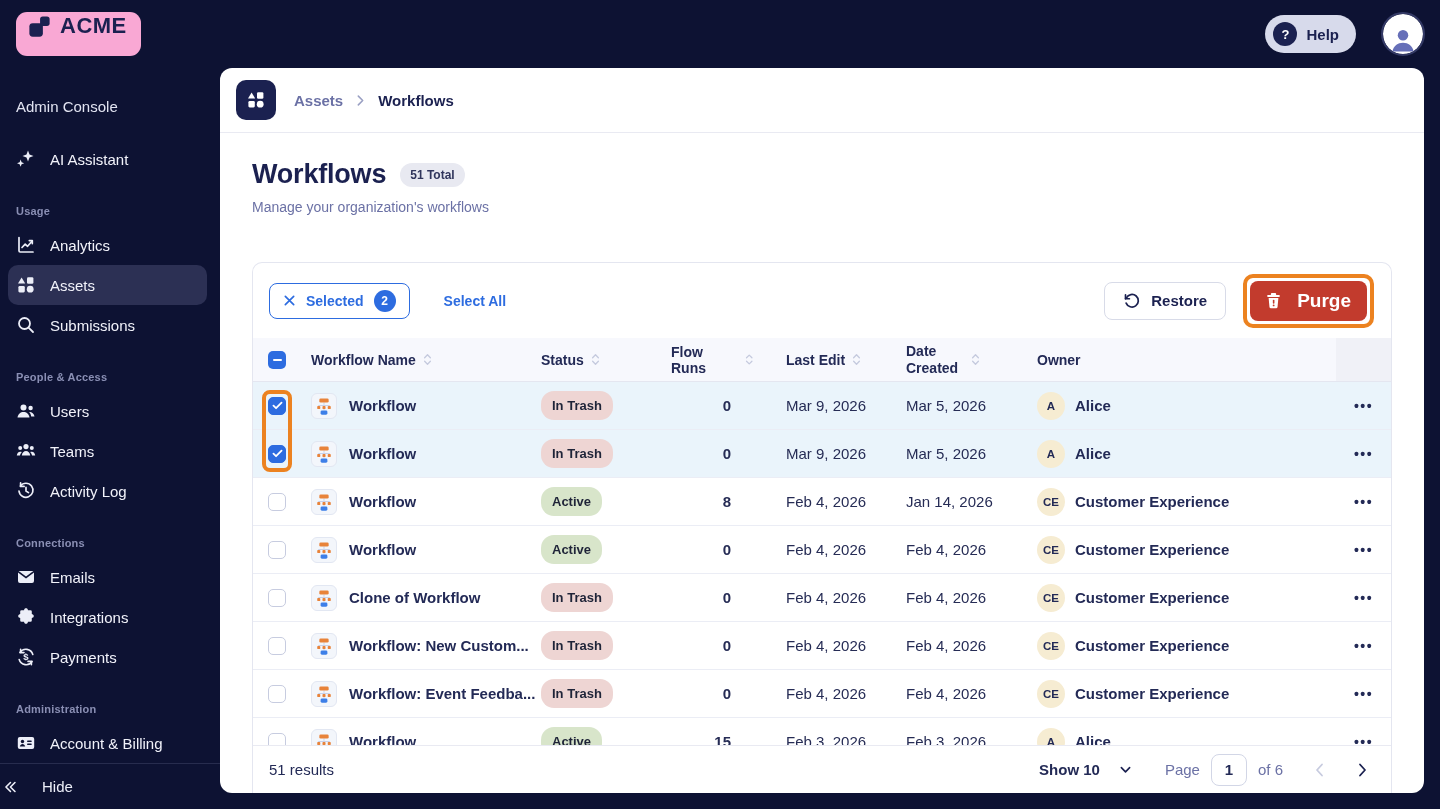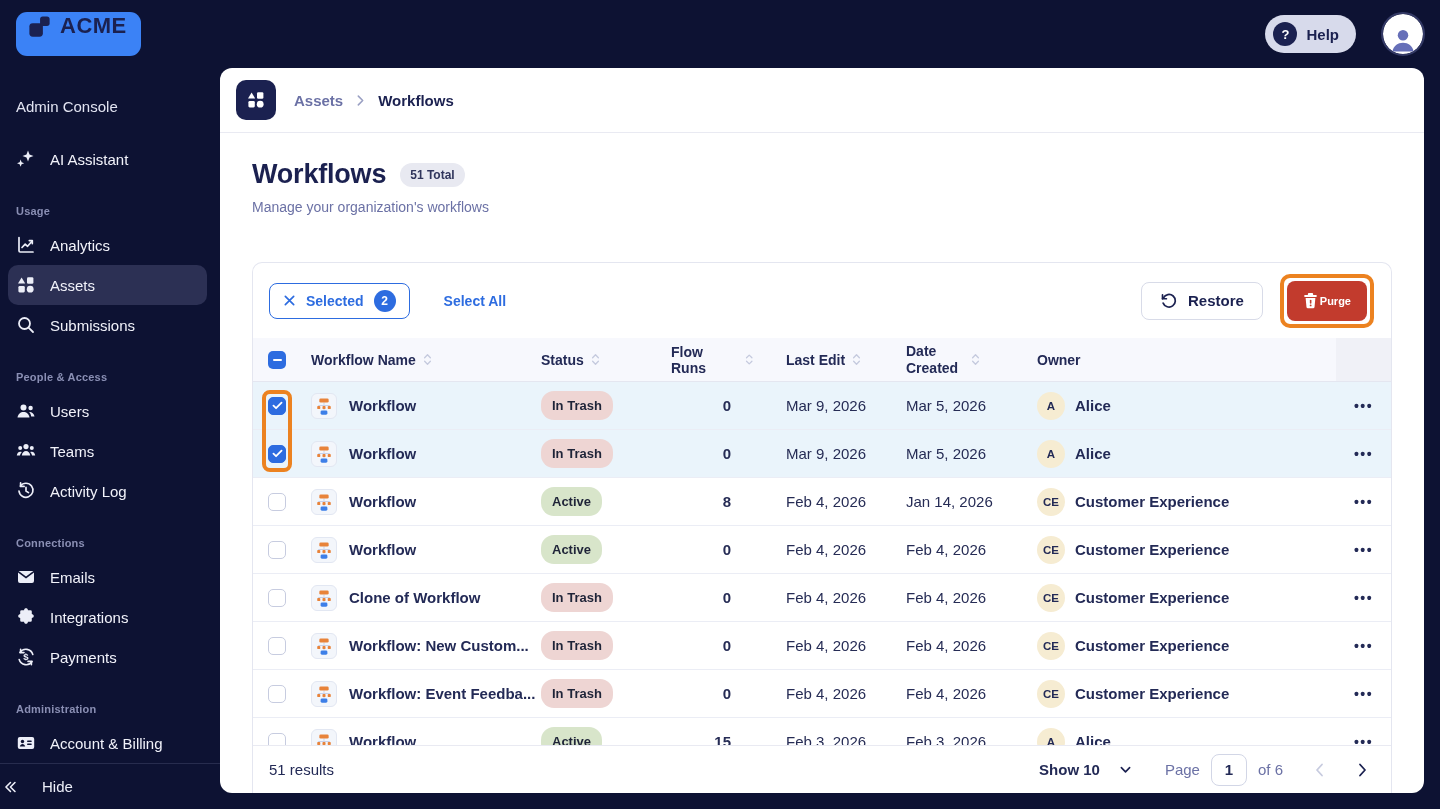--- a/index.html
+++ b/index.html
@@ -6,21 +6,21 @@
   html,body { margin:0; padding:0; }
   body {
     width:1440px; height:809px; position:relative; overflow:hidden;
     background:#0D1233; font-family:"Liberation Sans", sans-serif;
     -webkit-font-smoothing:antialiased;
   }
   svg { display:block; }
 
   
   .topbar { position:absolute; top:0; left:0; width:100%; height:68px; display:flex; align-items:center; }
-  .logo { margin-left:16px; background:#3b82f6; border-radius:11px; height:44px; padding:0 14px 16px 10px;
+  .logo { margin-left:16px; background:#f9a8d4; border-radius:11px; height:44px; padding:0 14px 16px 10px;
           display:flex; align-items:center; gap:7px; color:#1B2150; font-weight:800; font-size:22px; letter-spacing:.5px; cursor:pointer; }
   .spacer { flex:1; }
   .searchbar { width:336px; height:38px; background:#fff; border-radius:19px; display:flex; align-items:center; padding:0 12px 0 14px; gap:10px; }
   .searchbar input { flex:1; border:none; outline:none; font-size:15px; color:#1B2150; background:transparent; font-family:inherit; }
   .searchbar input::placeholder { color:#9AA3C2; }
   .help { margin-left:14px; height:38px; border-radius:19px; background:#D7DAEB; border:none; display:flex; align-items:center; gap:9px;
           padding:0 17px 0 8px; font-size:15px; font-weight:700; color:#1B2150; font-family:inherit; cursor:pointer; }
   .help-q { width:24px; height:24px; border-radius:50%; background:#1B2150; color:#fff; font-size:13px; font-weight:700;
             display:flex; align-items:center; justify-content:center; }
   .avatar { width:40px; height:40px; border-radius:50%; background:#fff; margin:0 17px 0 27px; overflow:hidden;
@@ -58,22 +58,22 @@
   .chip { height:36px; display:flex; align-items:center; gap:10px; padding:0 13px; border:1.5px solid #2D6CE0; border-radius:8px;
           color:#2D6CE0; font-size:14px; font-weight:700; background:#fff; font-family:inherit; cursor:pointer; }
   .chip-count { width:22px; height:22px; border-radius:50%; background:#2D6CE0; color:#fff; font-size:12px; font-weight:700;
                 display:flex; align-items:center; justify-content:center; }
   .select-all { margin-left:28px; color:#2D6CE0; font-size:14px; font-weight:700; cursor:pointer; background:none; border:none; font-family:inherit; }
   .tb-spacer { flex:1; }
   .btn-restore { height:38px; display:flex; align-items:center; gap:10px; padding:0 18px; border:1px solid #D8DBE8; border-radius:8px;
                  background:#fff; font-size:15px; font-weight:700; color:#1B2150; font-family:inherit; cursor:pointer; }
   .purge-wrap { position:relative; margin-left:24px; margin-right:8px; }
   .purge-wrap .hl { content:""; position:absolute; inset:-7px; border:4px solid #EC8220; border-radius:10px; pointer-events:none; }
-  .btn-purge { height:40px; display:flex; align-items:center; gap:2px; padding:0 16px; border:none; border-radius:8px;
-               background:#C23B2D; color:#fff; font-size:11px; font-weight:700; font-family:inherit; cursor:pointer; }
+  .btn-purge { height:40px; display:flex; align-items:center; gap:16px; padding:0 16px; border:none; border-radius:8px;
+               background:#C23B2D; color:#fff; font-size:19px; font-weight:700; font-family:inherit; cursor:pointer; }
 
   .thead, .trow { display:grid; grid-template-columns:48px 240px 130px 90px 120px 132px 1fr 55px; align-items:center; }
   .thead { height:44px; background:#F7F8FD; border-bottom:1px solid #E4E6F0; flex:none; font-size:14px; font-weight:700; color:#232A56; }
   .th { display:flex; align-items:center; gap:7px; cursor:pointer; }
   .th-check { justify-content:center; cursor:default; }
   .th-name { padding-left:10px; }
   .th-runs { justify-content:flex-end; padding-right:8px; }
   .th-edit, .th-created { padding-left:25px; }
   .th-created .lbl { width:58px; line-height:1.15; }
   .th-owner { padding-left:24px; cursor:default; }

